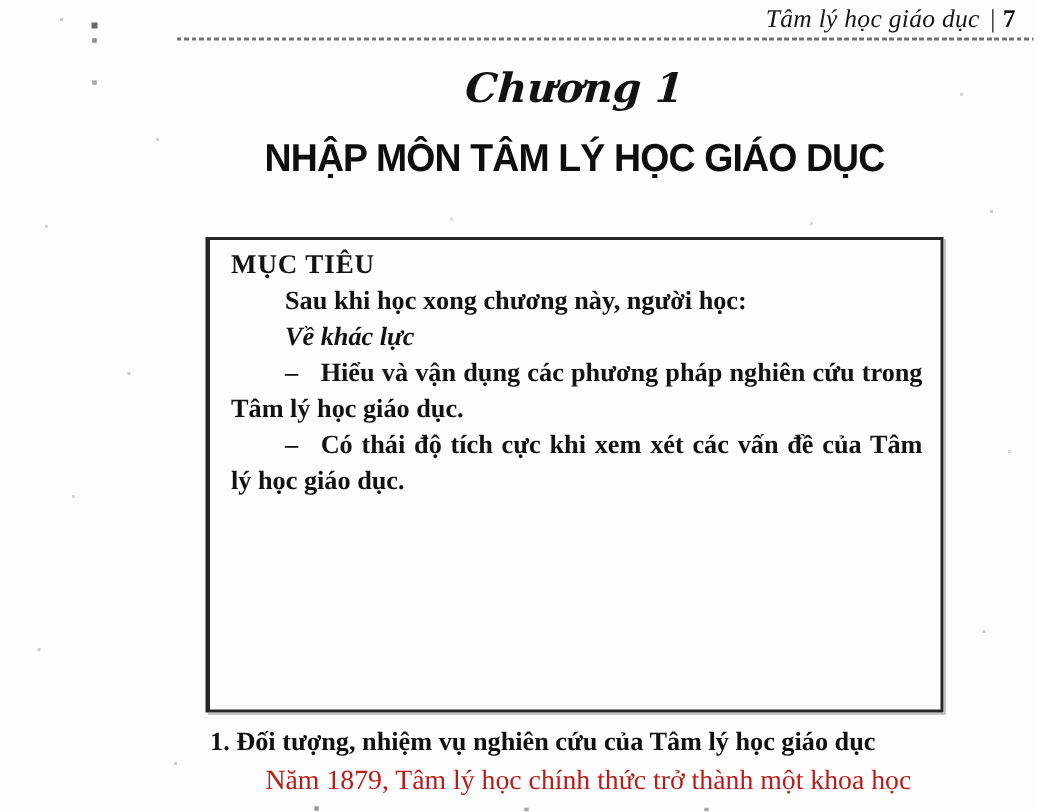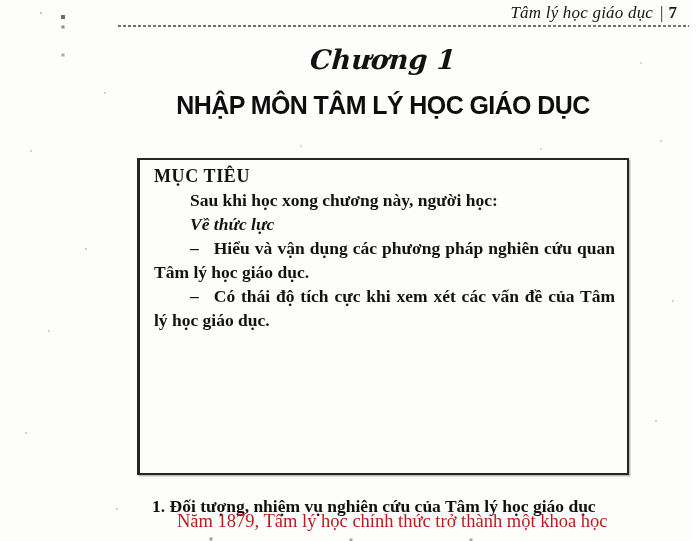--- a/index.html
+++ b/index.html
@@ -153,21 +153,21 @@
   .dash {
     display: inline;
     margin-right: 15px;
   }
 
   .section-heading {
     position: absolute;
     top: 484px;
     left: 3px;
     width: 489px;
-    margin: 12px;
+    margin: 0;
     font-size: 17.5px;
     font-weight: 700;
     color: #101010;
     white-space: nowrap;
   }
 
   .body-par {
     position: absolute;
     top: 511px;
     left: 3px;
@@ -197,25 +197,25 @@
 
     <div class="chapter-label">Chương 1</div>
 
     <h1 class="chapter-title">NHẬP MÔN TÂM LÝ HỌC GIÁO DỤC</h1>
 
     <section class="objectives-box">
       <div class="box-heading">MỤC TIÊU</div>
 
       <p class="obj-intro">Sau khi học xong chương này, người học:</p>
 
-      <p class="obj-label">Về thức lực</p>
-
-
-
-      <p class="obj-item"><span class="dash">–</span><span>Hiểu và vận dụng các phương pháp nghiên cứu quan Tâm lý học giáo dục.</span></p>
+      <p class="obj-label">Về khác lực</p>
+
+
+
+      <p class="obj-item"><span class="dash">–</span><span>Hiểu và vận dụng các phương pháp nghiên cứu trong Tâm lý học giáo dục.</span></p>
 
 
 
       <p class="obj-item"><span class="dash">–</span><span>Có thái độ tích cực khi xem xét các vấn đề của Tâm lý học giáo dục.</span></p>
     </section>
 
     <h2 class="section-heading">1. Đối tượng, nhiệm vụ nghiên cứu của Tâm lý học giáo dục</h2>
 
     <p class="body-par">Năm 1879, Tâm lý học chính thức trở thành một khoa học</p>
 

